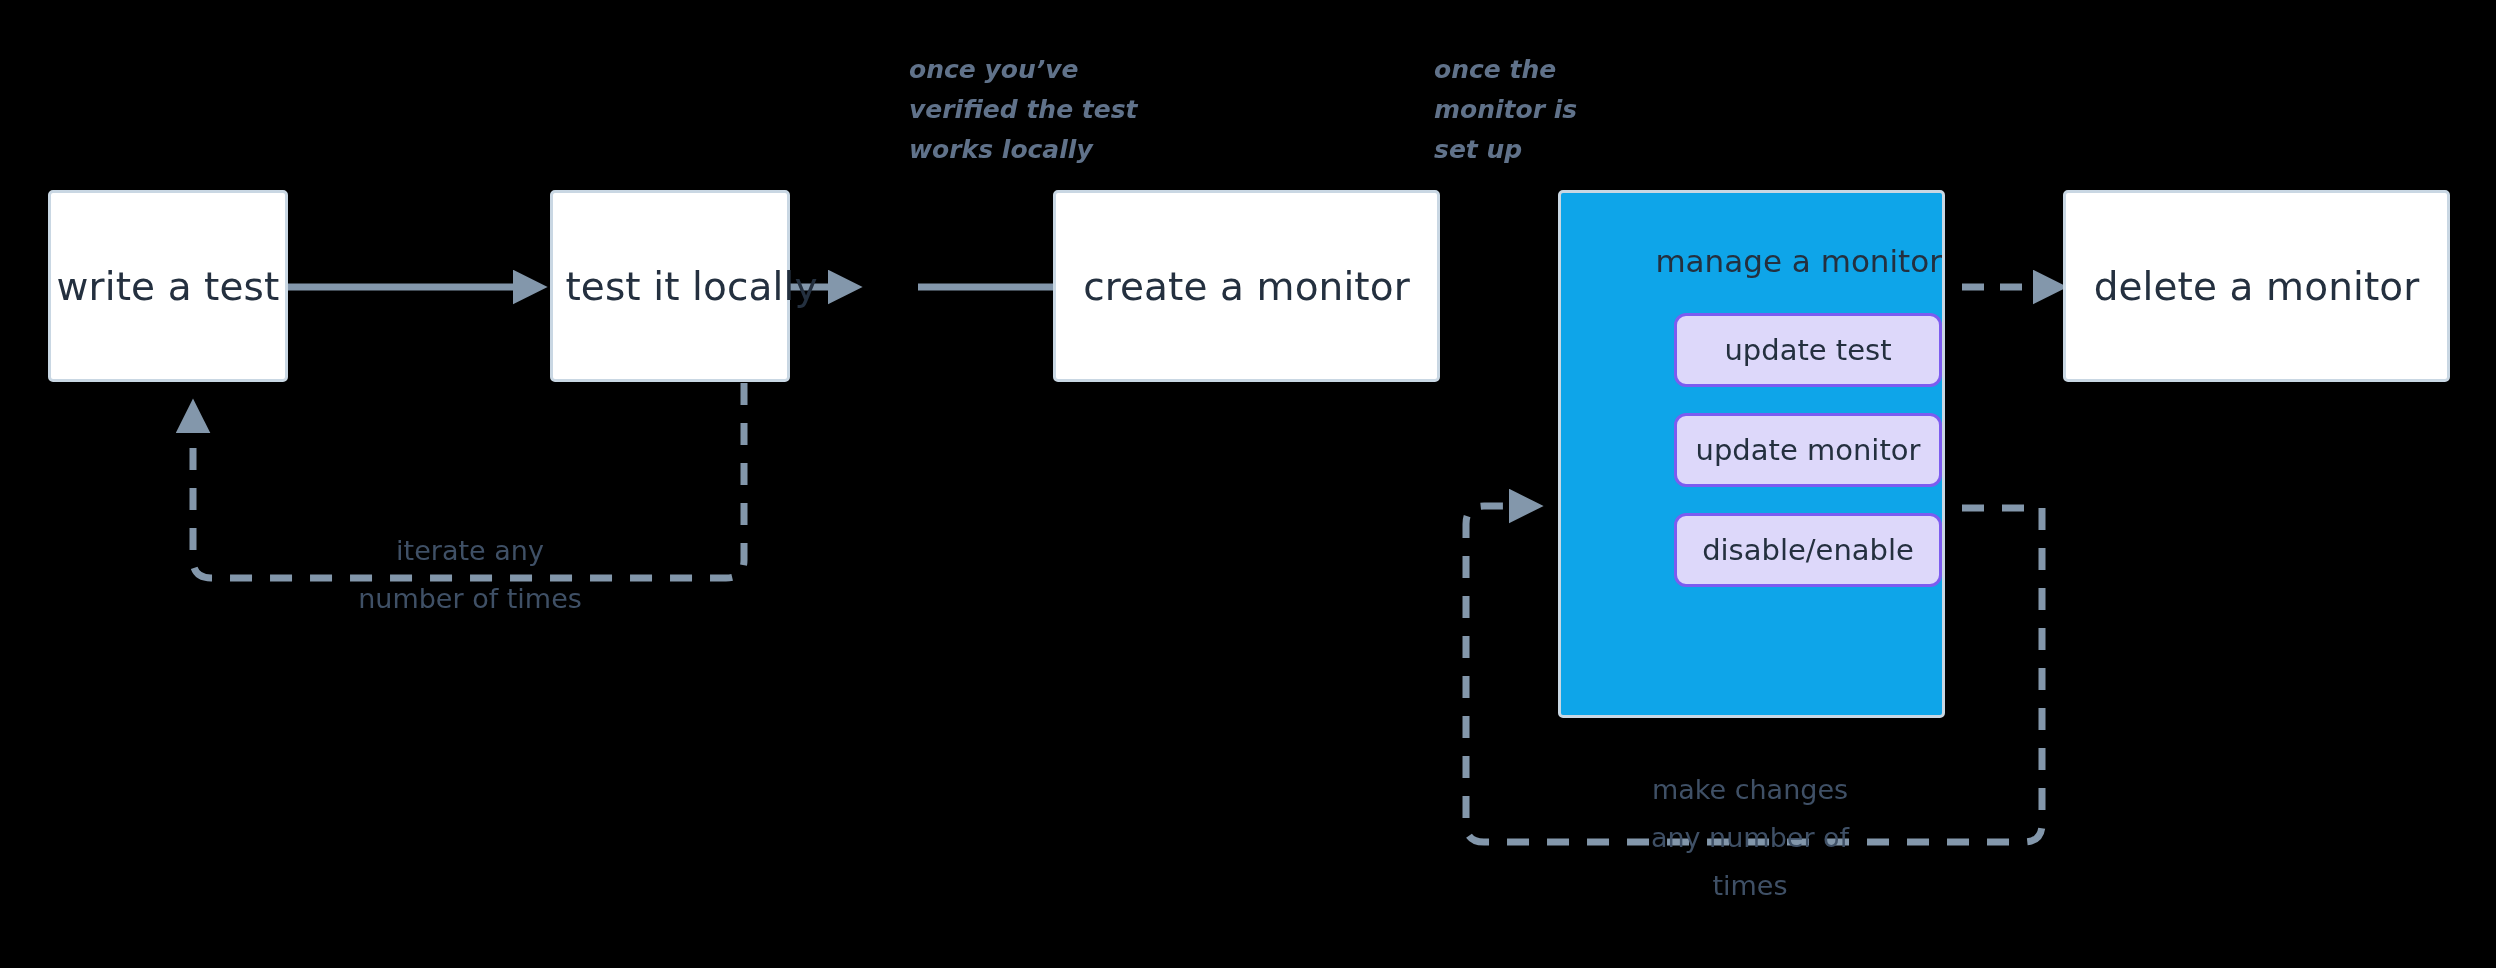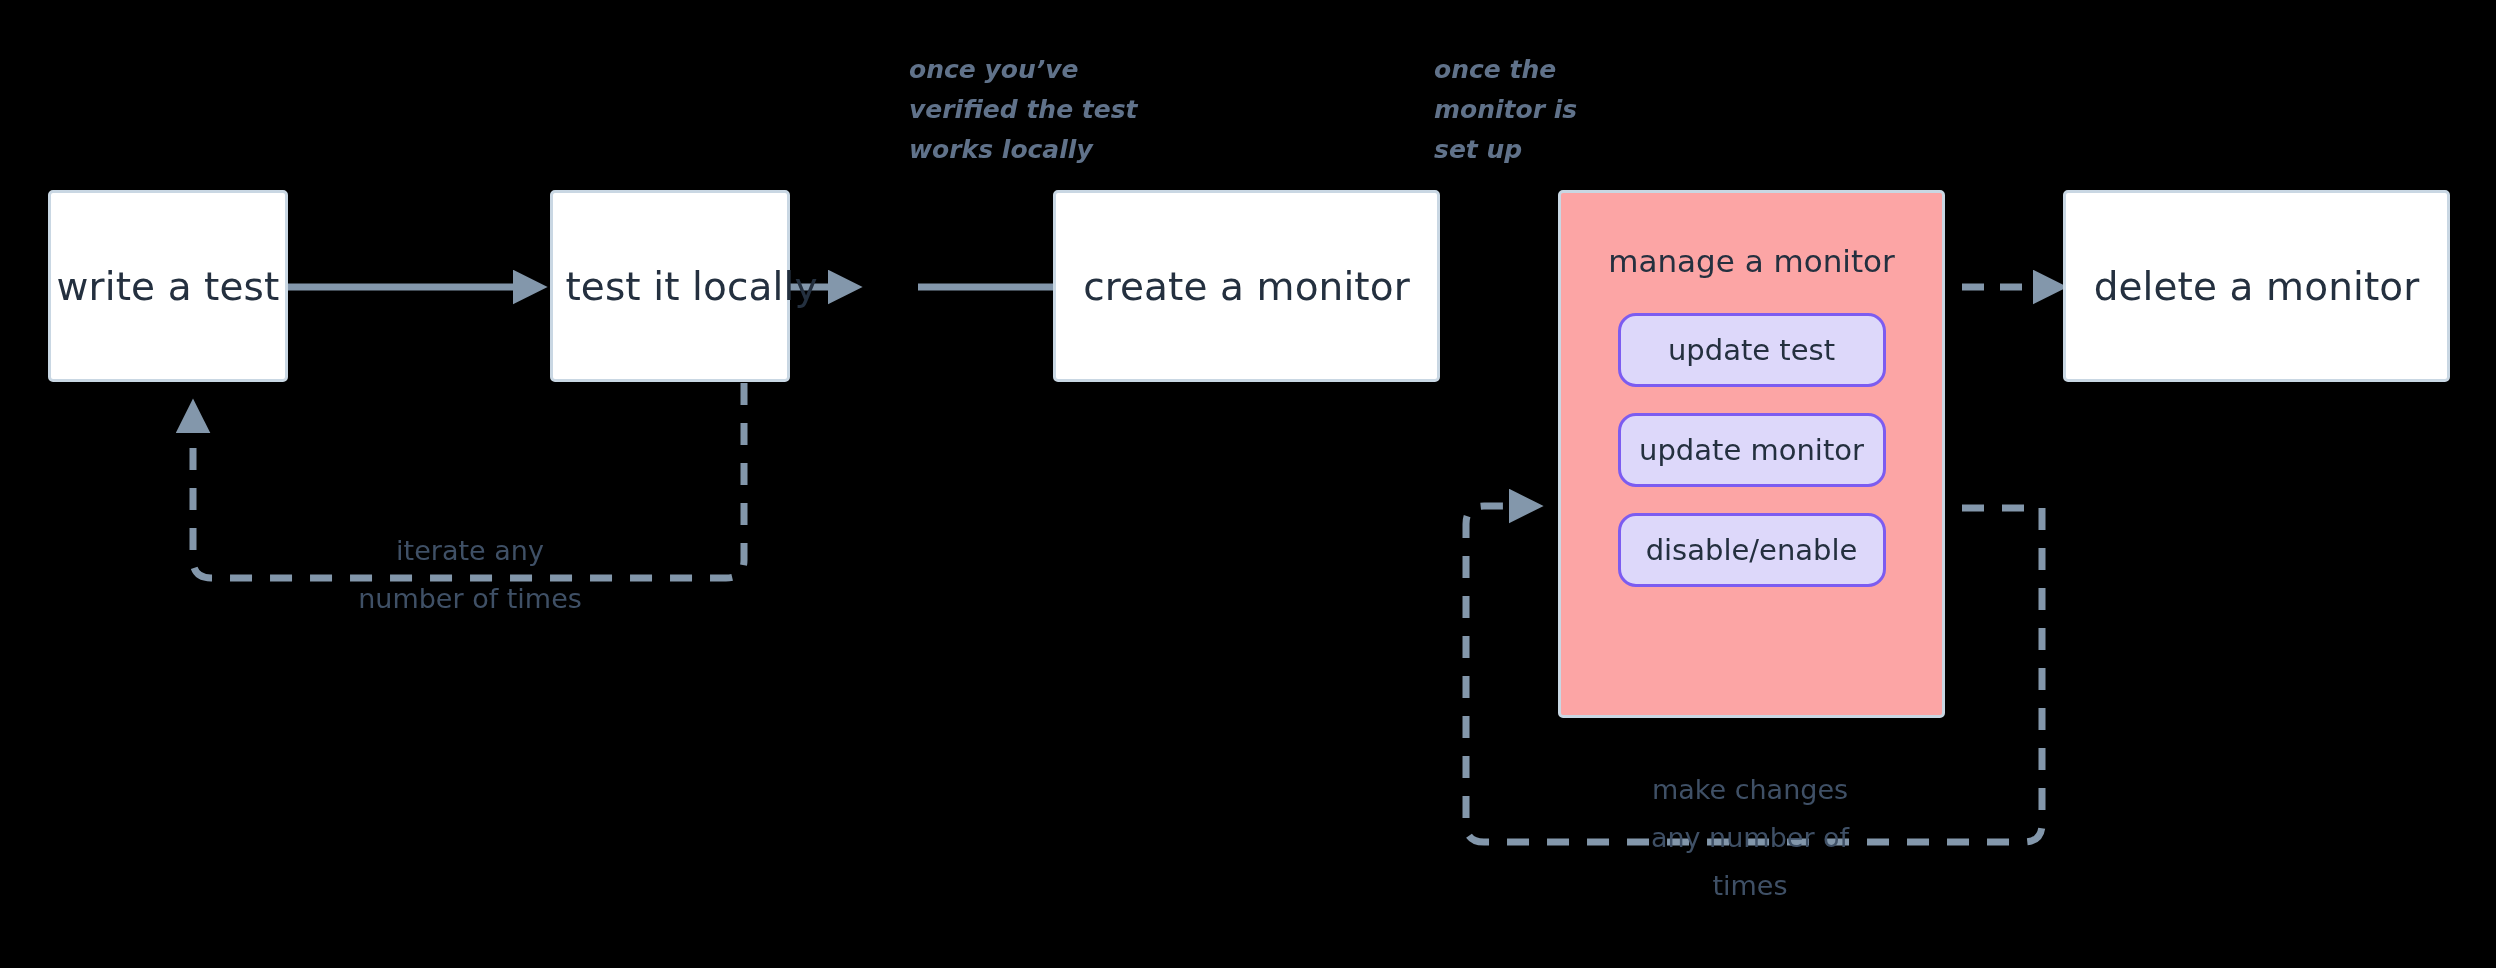--- a/index.html
+++ b/index.html
@@ -36,43 +36,43 @@
   .node-label {
     color: #24303f;
     font-size: 39px;
     font-weight: 400;
     letter-spacing: 0.1px;
     text-align: center;
     white-space: nowrap;
   }
   .group-node {
     position: absolute;
-    background: #fca5a5;
+    background: #0ea5e9;
     border: 3px solid #c9d7e3;
     border-radius: 5px;
     box-sizing: border-box;
     display: flex;
     flex-direction: column;
-    align-items: center;
+    align-items: flex-end;
   }
   .group-title {
     color: #24303f;
     font-size: 31px;
     font-weight: 400;
     text-align: center;
     white-space: nowrap;
     margin-top: 50px;
     margin-bottom: 34px;
   }
   .sub-node {
     width: 268px;
     height: 74px;
     background: #ddd8fa;
     border: 3px solid #7c5cf0;
-    border-radius: 18px;
+    border-radius: 12px;
     box-sizing: border-box;
     display: flex;
     align-items: center;
     justify-content: center;
     margin-bottom: 26px;
   }
   .sub-node:last-child { margin-bottom: 5px; }
   .sub-label {
     color: #24303f;
     font-size: 29px;

